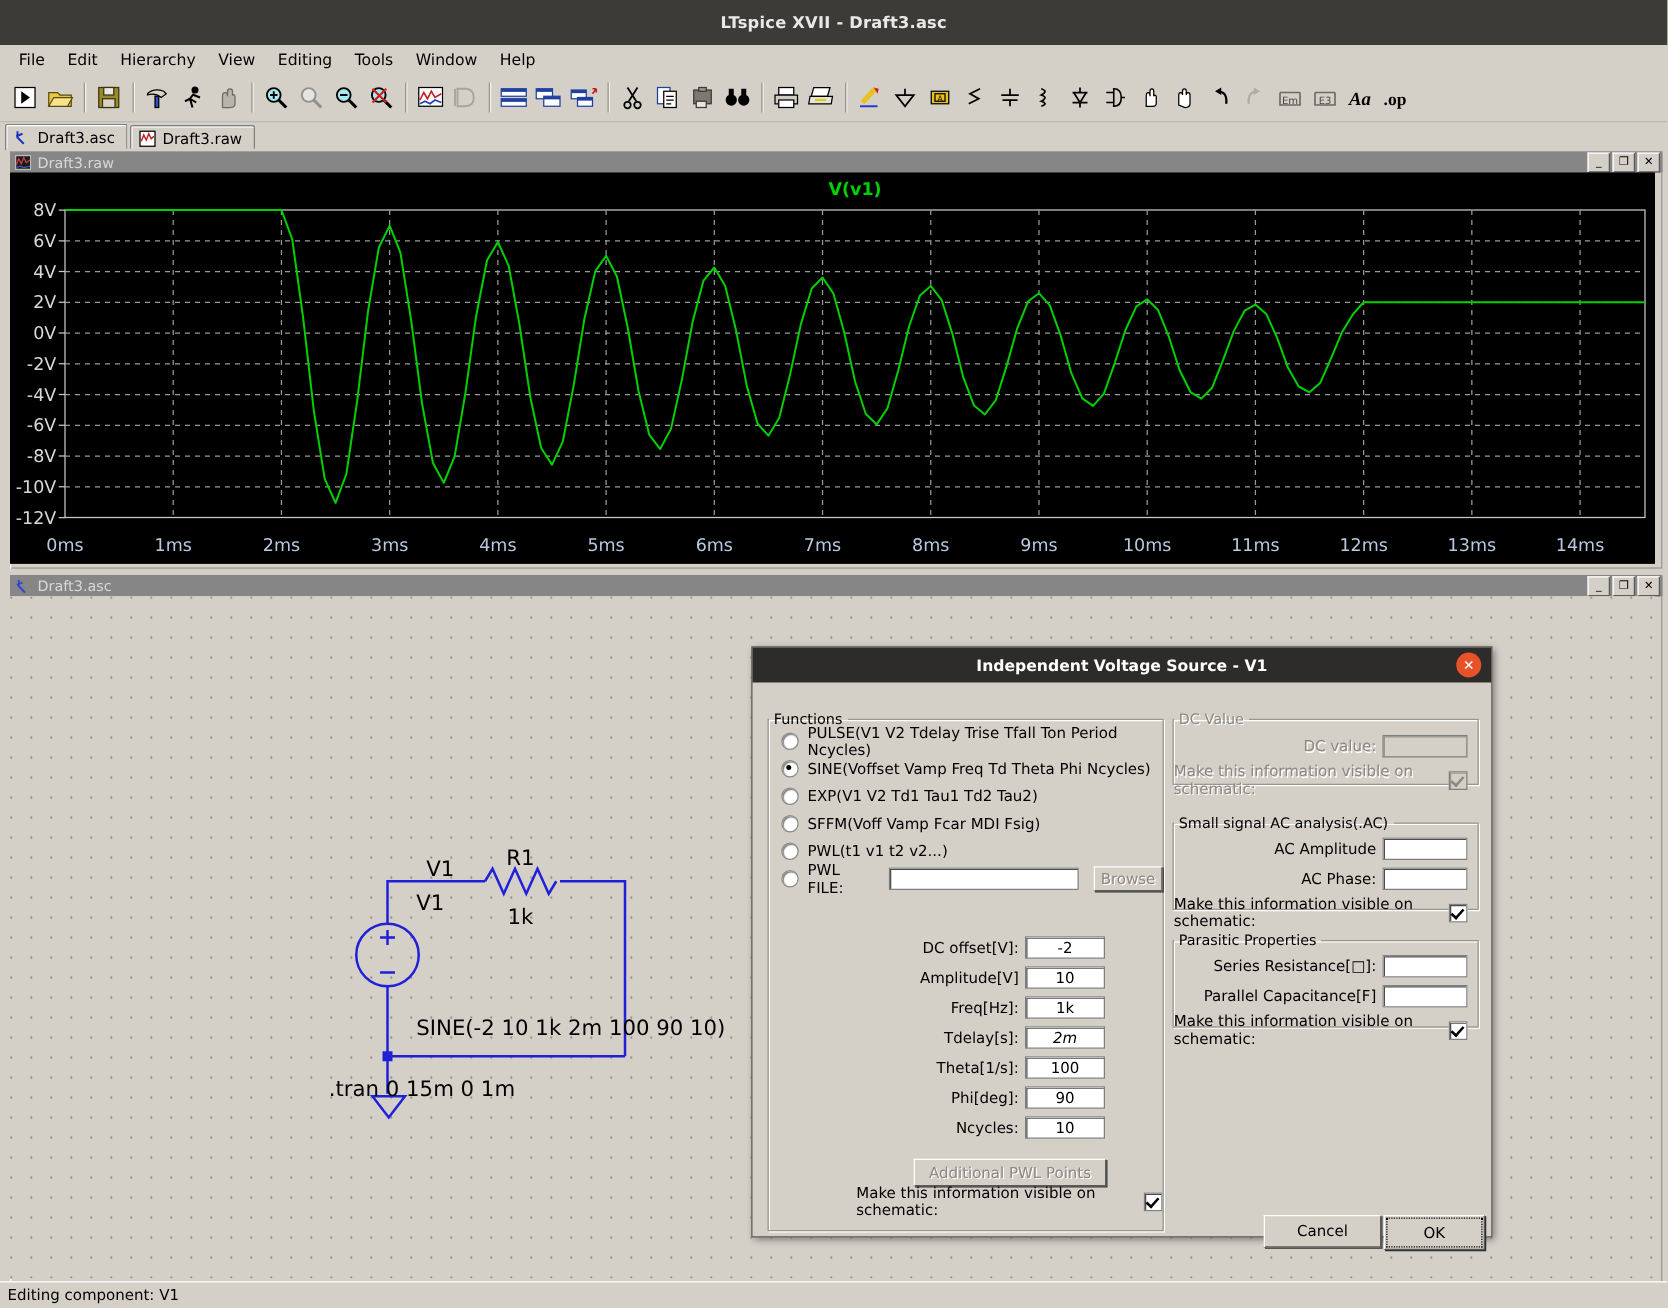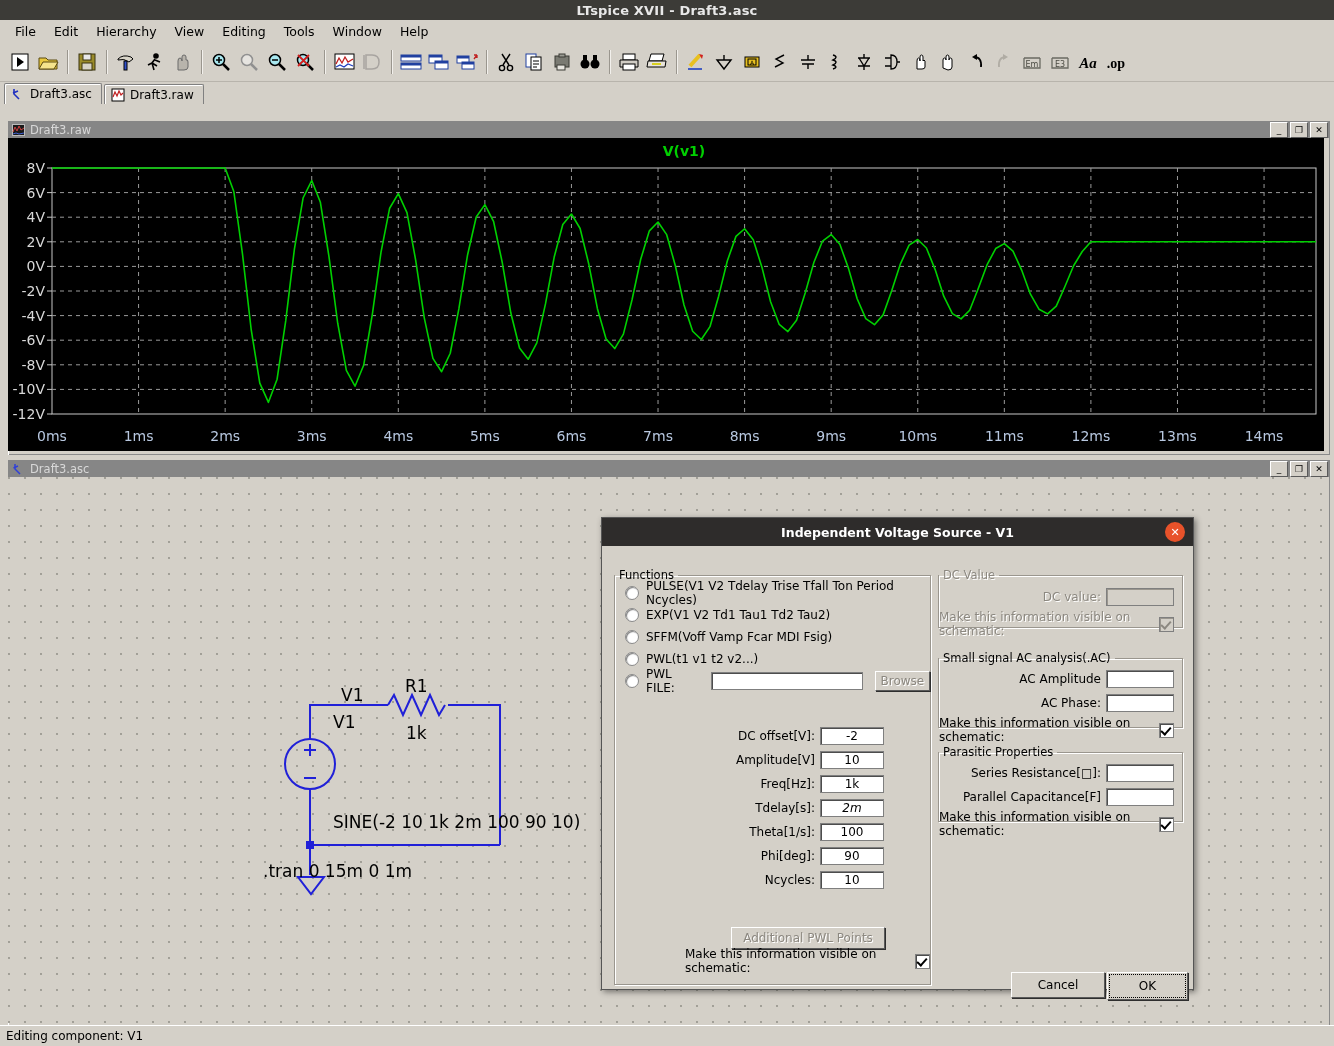--- a/index.html
+++ b/index.html
@@ -3,21 +3,21 @@
 <meta charset="utf-8">
 <style>
   html,body{margin:0;padding:0;}
   body{
     width:1334px;height:1046px;overflow:hidden;
     font-family:"DejaVu Sans","Liberation Sans",sans-serif;
     font-size:12px;background:#d4d0c8;position:relative;
   }
   
   #app-titlebar{
-    height:20px;background:#3c3b37;color:#e8e8e8;
+    height:36px;background:#3c3b37;color:#e8e8e8;
     display:flex;align-items:center;justify-content:center;
     font-size:13px;font-weight:bold;letter-spacing:.2px;
   }
   #menubar{
     height:22px;background:#d4d0c8;display:flex;align-items:center;
     padding-left:6px;border-bottom:1px solid #d4d0c8;
   }
   .menu-item{padding:2px 9px;font-size:12.5px;color:#000;cursor:default;}
   #toolbar{
     height:38px;background:#d4d0c8;display:flex;align-items:center;
@@ -552,20 +552,24 @@
   <div id="dlg-body">
 
     <fieldset class="grp" style="left:12px;top:22px;width:315px;height:415px;">
       <legend>Functions</legend>
 
       <div class="radio-row">
         <span class="radio"></span>
         <span>PULSE(V1 V2 Tdelay Trise Tfall Ton Period Ncycles)</span>
       </div>
       <div class="radio-row">
+        <span class="radio checked"></span>
+        <span>SINE(Voffset Vamp Freq Td Theta Phi Ncycles)</span>
+      </div>
+      <div class="radio-row">
         <span class="radio"></span>
         <span>EXP(V1 V2 Td1 Tau1 Td2 Tau2)</span>
       </div>
       <div class="radio-row">
         <span class="radio"></span>
         <span>SFFM(Voff Vamp Fcar MDI Fsig)</span>
       </div>
       <div class="radio-row">
         <span class="radio"></span>
         <span>PWL(t1 v1 t2 v2...)</span>

